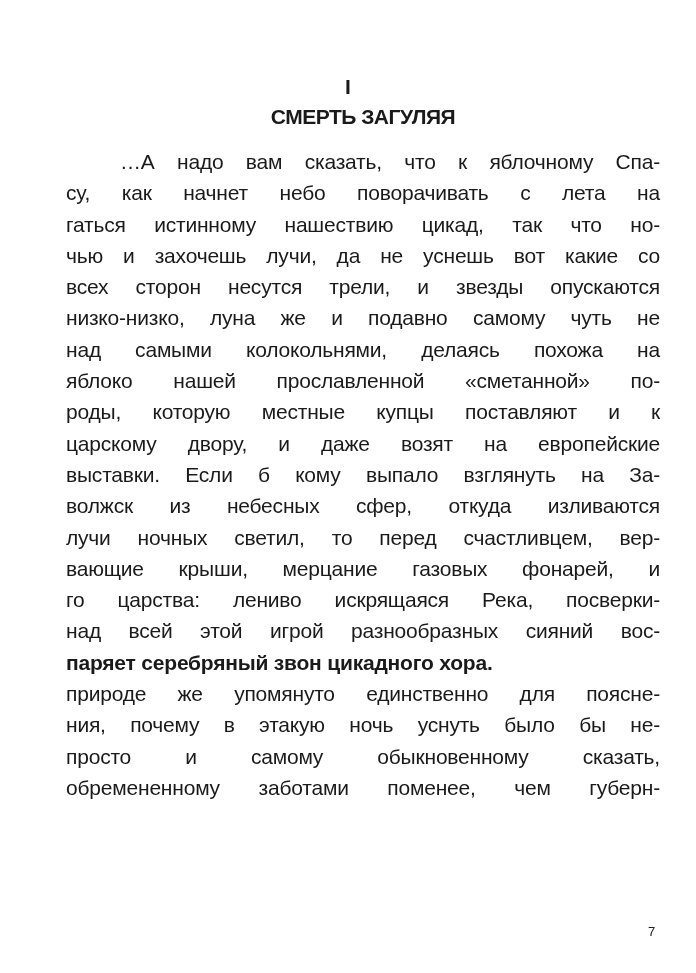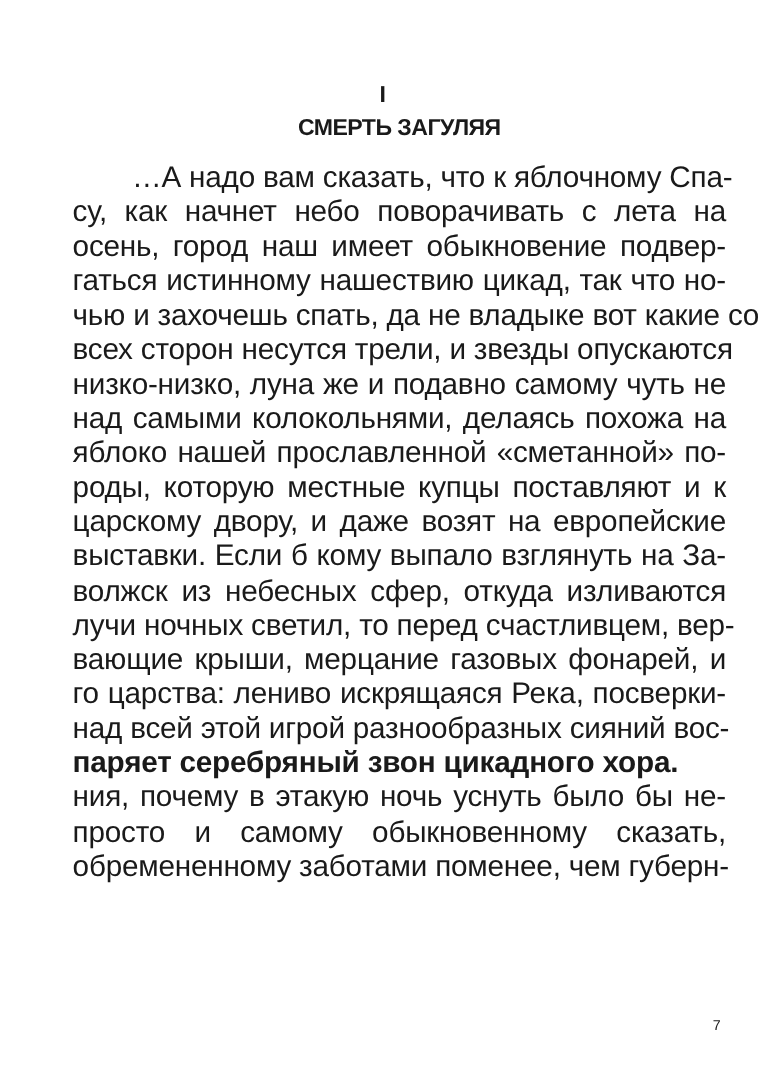--- a/index.html
+++ b/index.html
@@ -46,21 +46,21 @@
     .body-text {
       position: absolute;
       left: 66px;
       top: 146px;
       width: 594px;
     }
     .line {
       display: block;
       height: 31.3px;
       line-height: 31.3px;
-      font-size: 27px;
+      font-size: 21px;
       white-space: nowrap;
       text-align: justify;
       text-align-last: justify;
       letter-spacing: -0.2px;
     }
     .line.indent {
       padding-left: 54px;
     }
     .line.last {
       text-align-last: left;
@@ -79,38 +79,38 @@
 <body>
 
 <div class="page">
   <div class="chapter-number">I</div>
   <div class="chapter-title">СМЕРТЬ ЗАГУЛЯЯ</div>
 
   <div class="body-text">
     <div>
       <span class="line indent">…А надо вам сказать, что к яблочному Спа-</span>
       <span class="line">су, как начнет небо поворачивать с лета на</span>
-      <span class="line">осень, город наш имеет обыкновение подвер-</span>
       <span class="line">гаться истинному нашествию цикад, так что но-</span>
-      <span class="line">чью и захочешь спать, да не владыке вот какие со</span>
+      <span class="line">чью и захочешь лучи, да не уснешь вот какие со</span>
       <span class="line">всех сторон несутся трели, и звезды опускаются</span>
       <span class="line">низко-низко, луна же и подавно самому чуть не</span>
       <span class="line">над самыми колокольнями, делаясь похожа на</span>
       <span class="line">яблоко нашей прославленной «сметанной» по-</span>
       <span class="line">роды, которую местные купцы поставляют и к</span>
       <span class="line">царскому двору, и даже возят на европейские</span>
       <span class="line">выставки. Если б кому выпало взглянуть на За-</span>
       <span class="line">волжск из небесных сфер, откуда изливаются</span>
       <span class="line">лучи ночных светил, то перед счастливцем, вер-</span>
       <span class="line">вающие крыши, мерцание газовых фонарей, и</span>
       <span class="line">го царства: лениво искрящаяся Река, посверки-</span>
       <span class="line">над всей этой игрой разнообразных сияний вос-</span>
       <span class="line last">паряет серебряный звон цикадного хора.</span>
     </div>
     <div>
+      <span class="line">природе же упомянуто единственно для поясне-</span>
       <span class="line">ния, почему в этакую ночь уснуть было бы не-</span>
       <span class="line">просто и самому обыкновенному сказать,</span>
       <span class="line">обремененному заботами поменее, чем губерн-</span>
     </div>
   </div>
 
   <div class="page-number">7</div>
 </div>
 
 </body></html>

